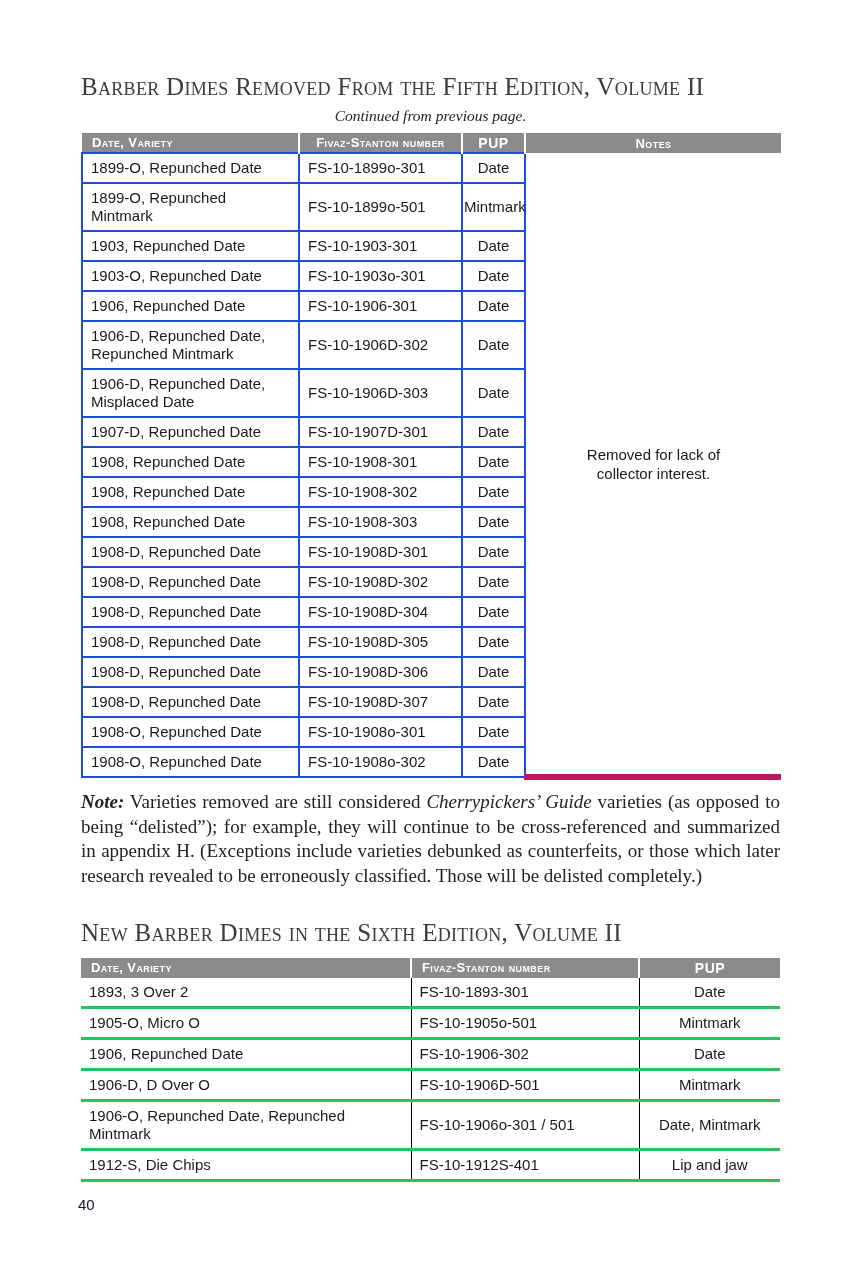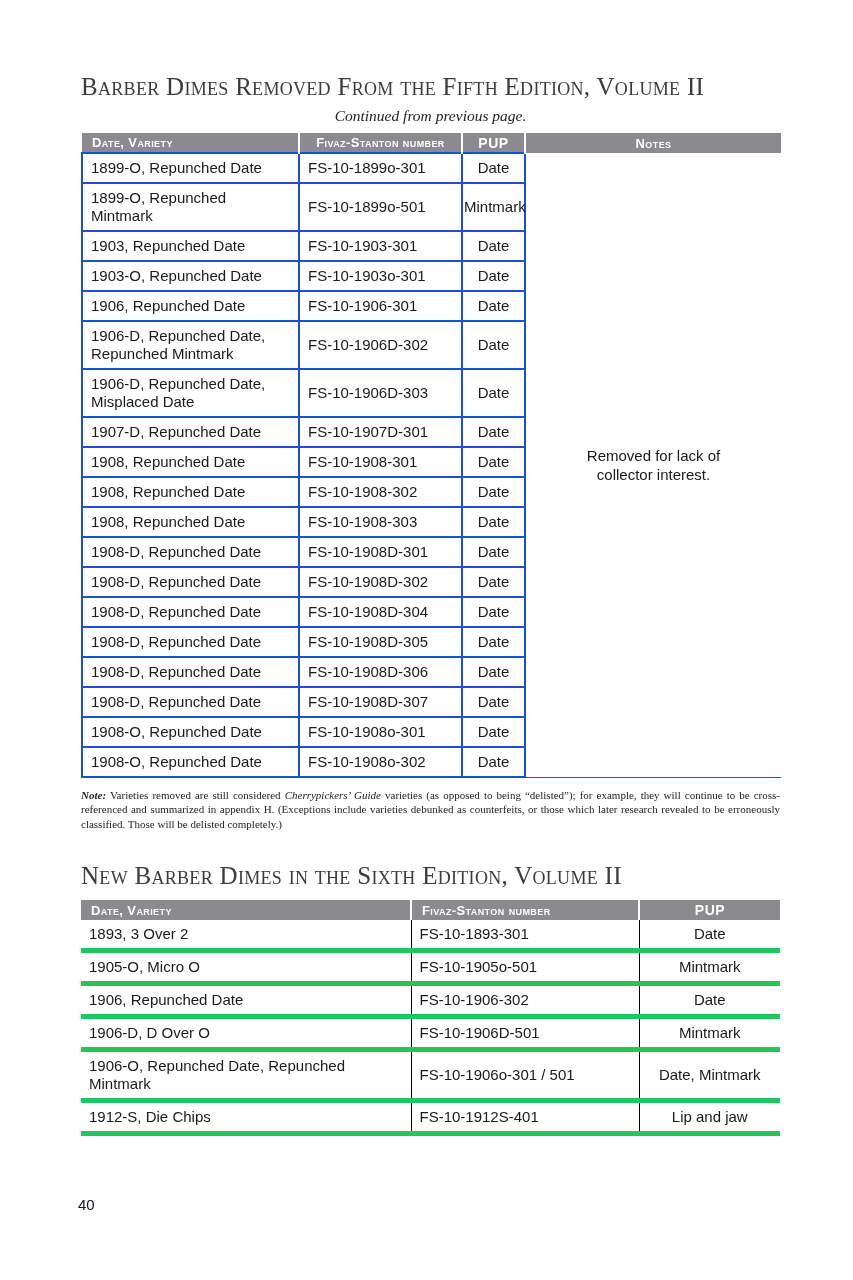--- a/index.html
+++ b/index.html
@@ -61,33 +61,33 @@
     line-height: 18px;
     vertical-align: middle;
     color: #1a1a1a;
   }
   
   .t1 td { border: 2px solid #1d4ed8; padding: 5px 8px; height: 29px; }
   .t1 td.c-pup { text-align: center; padding: 5px 1px; }
   .t1 td.c-notes {
     border: none;
     border-left: 1px solid #000;
-    border-bottom: 1px solid #be185d;
+    border-bottom: 6px solid #be185d;
     text-align: center;
     padding: 0 46px;
     line-height: 19px;
   }
   
-  .t2 td { border-bottom: 5px solid #22c55e; padding: 5px 8px; height: 29px; }
+  .t2 td { border-bottom: 3px solid #22c55e; padding: 5px 8px; height: 29px; }
   .t2 td + td { border-left: 1px solid #000; }
   .t2 td.c2-pup { text-align: center; padding: 5px 2px; }
 
   .note {
     font-family: "Liberation Serif", serif;
-    font-size: 11px;
+    font-size: 19px;
     line-height: 1.29;
     color: #232323;
     text-align: justify;
     margin: 10px 0 0 0;
   }
   .note .lbl { font-style: italic; font-weight: bold; }
   .note .it  { font-style: italic; }
 
   .pageno {
     position: absolute;

